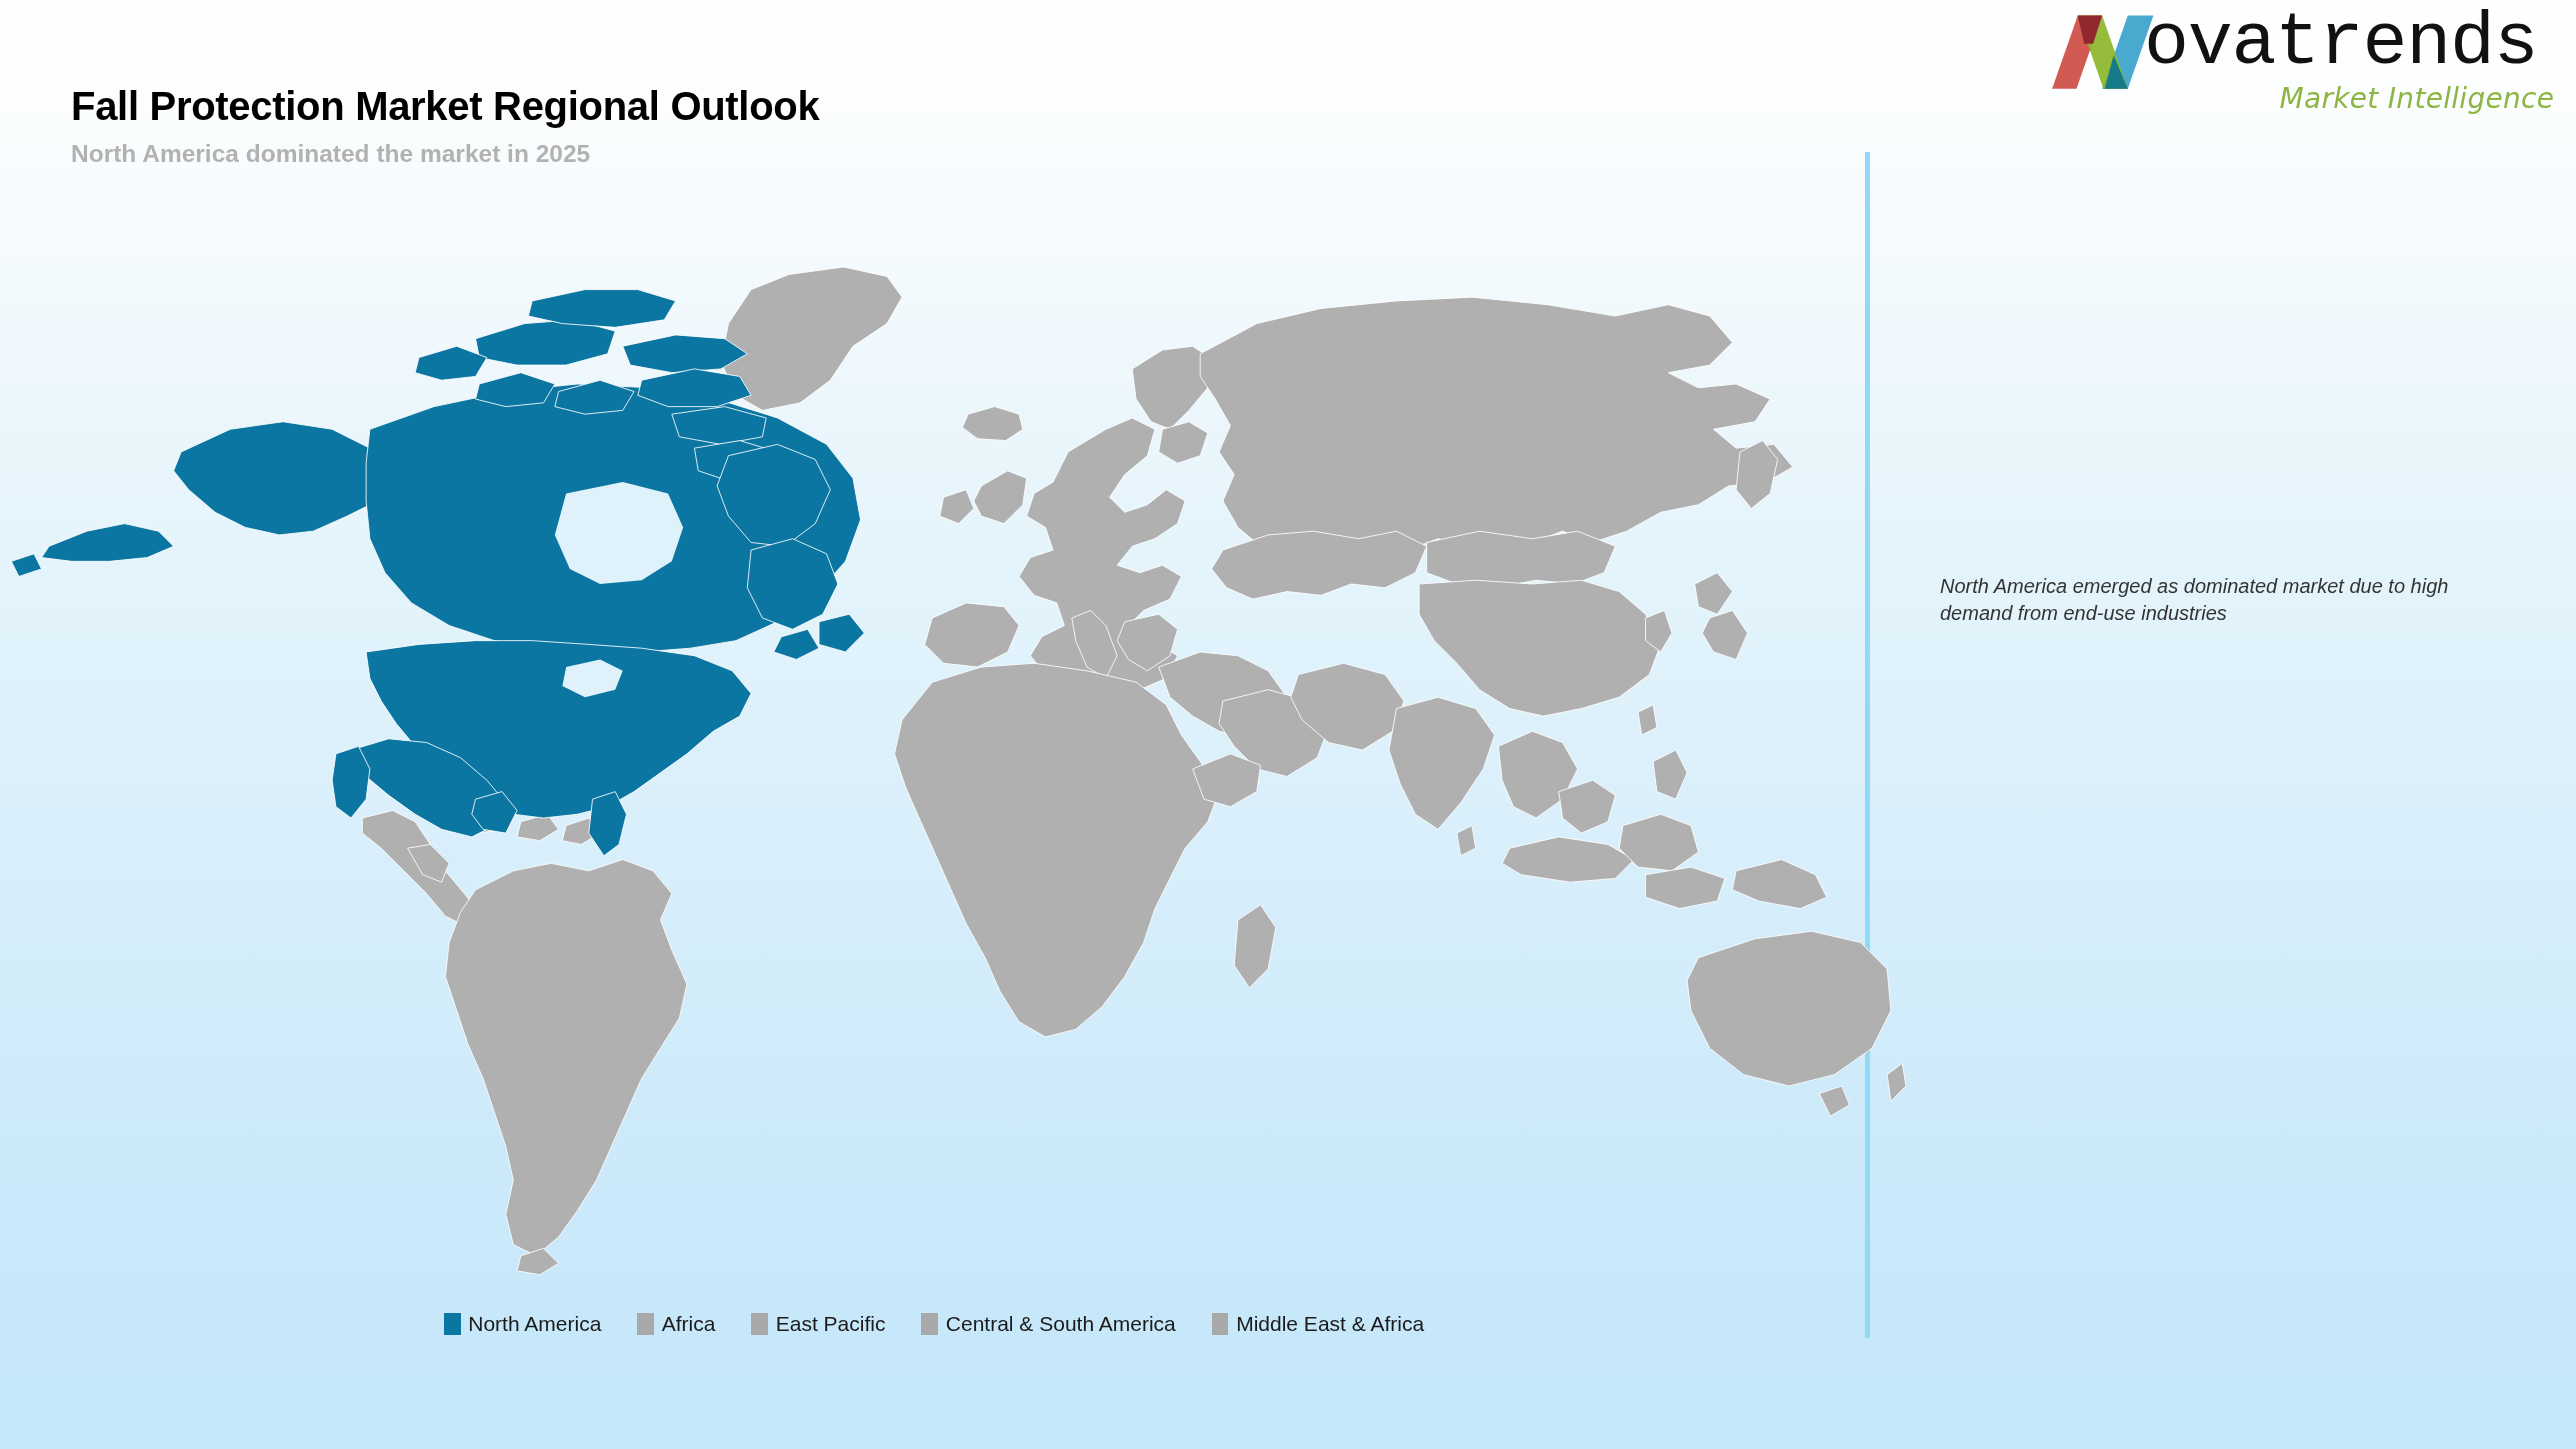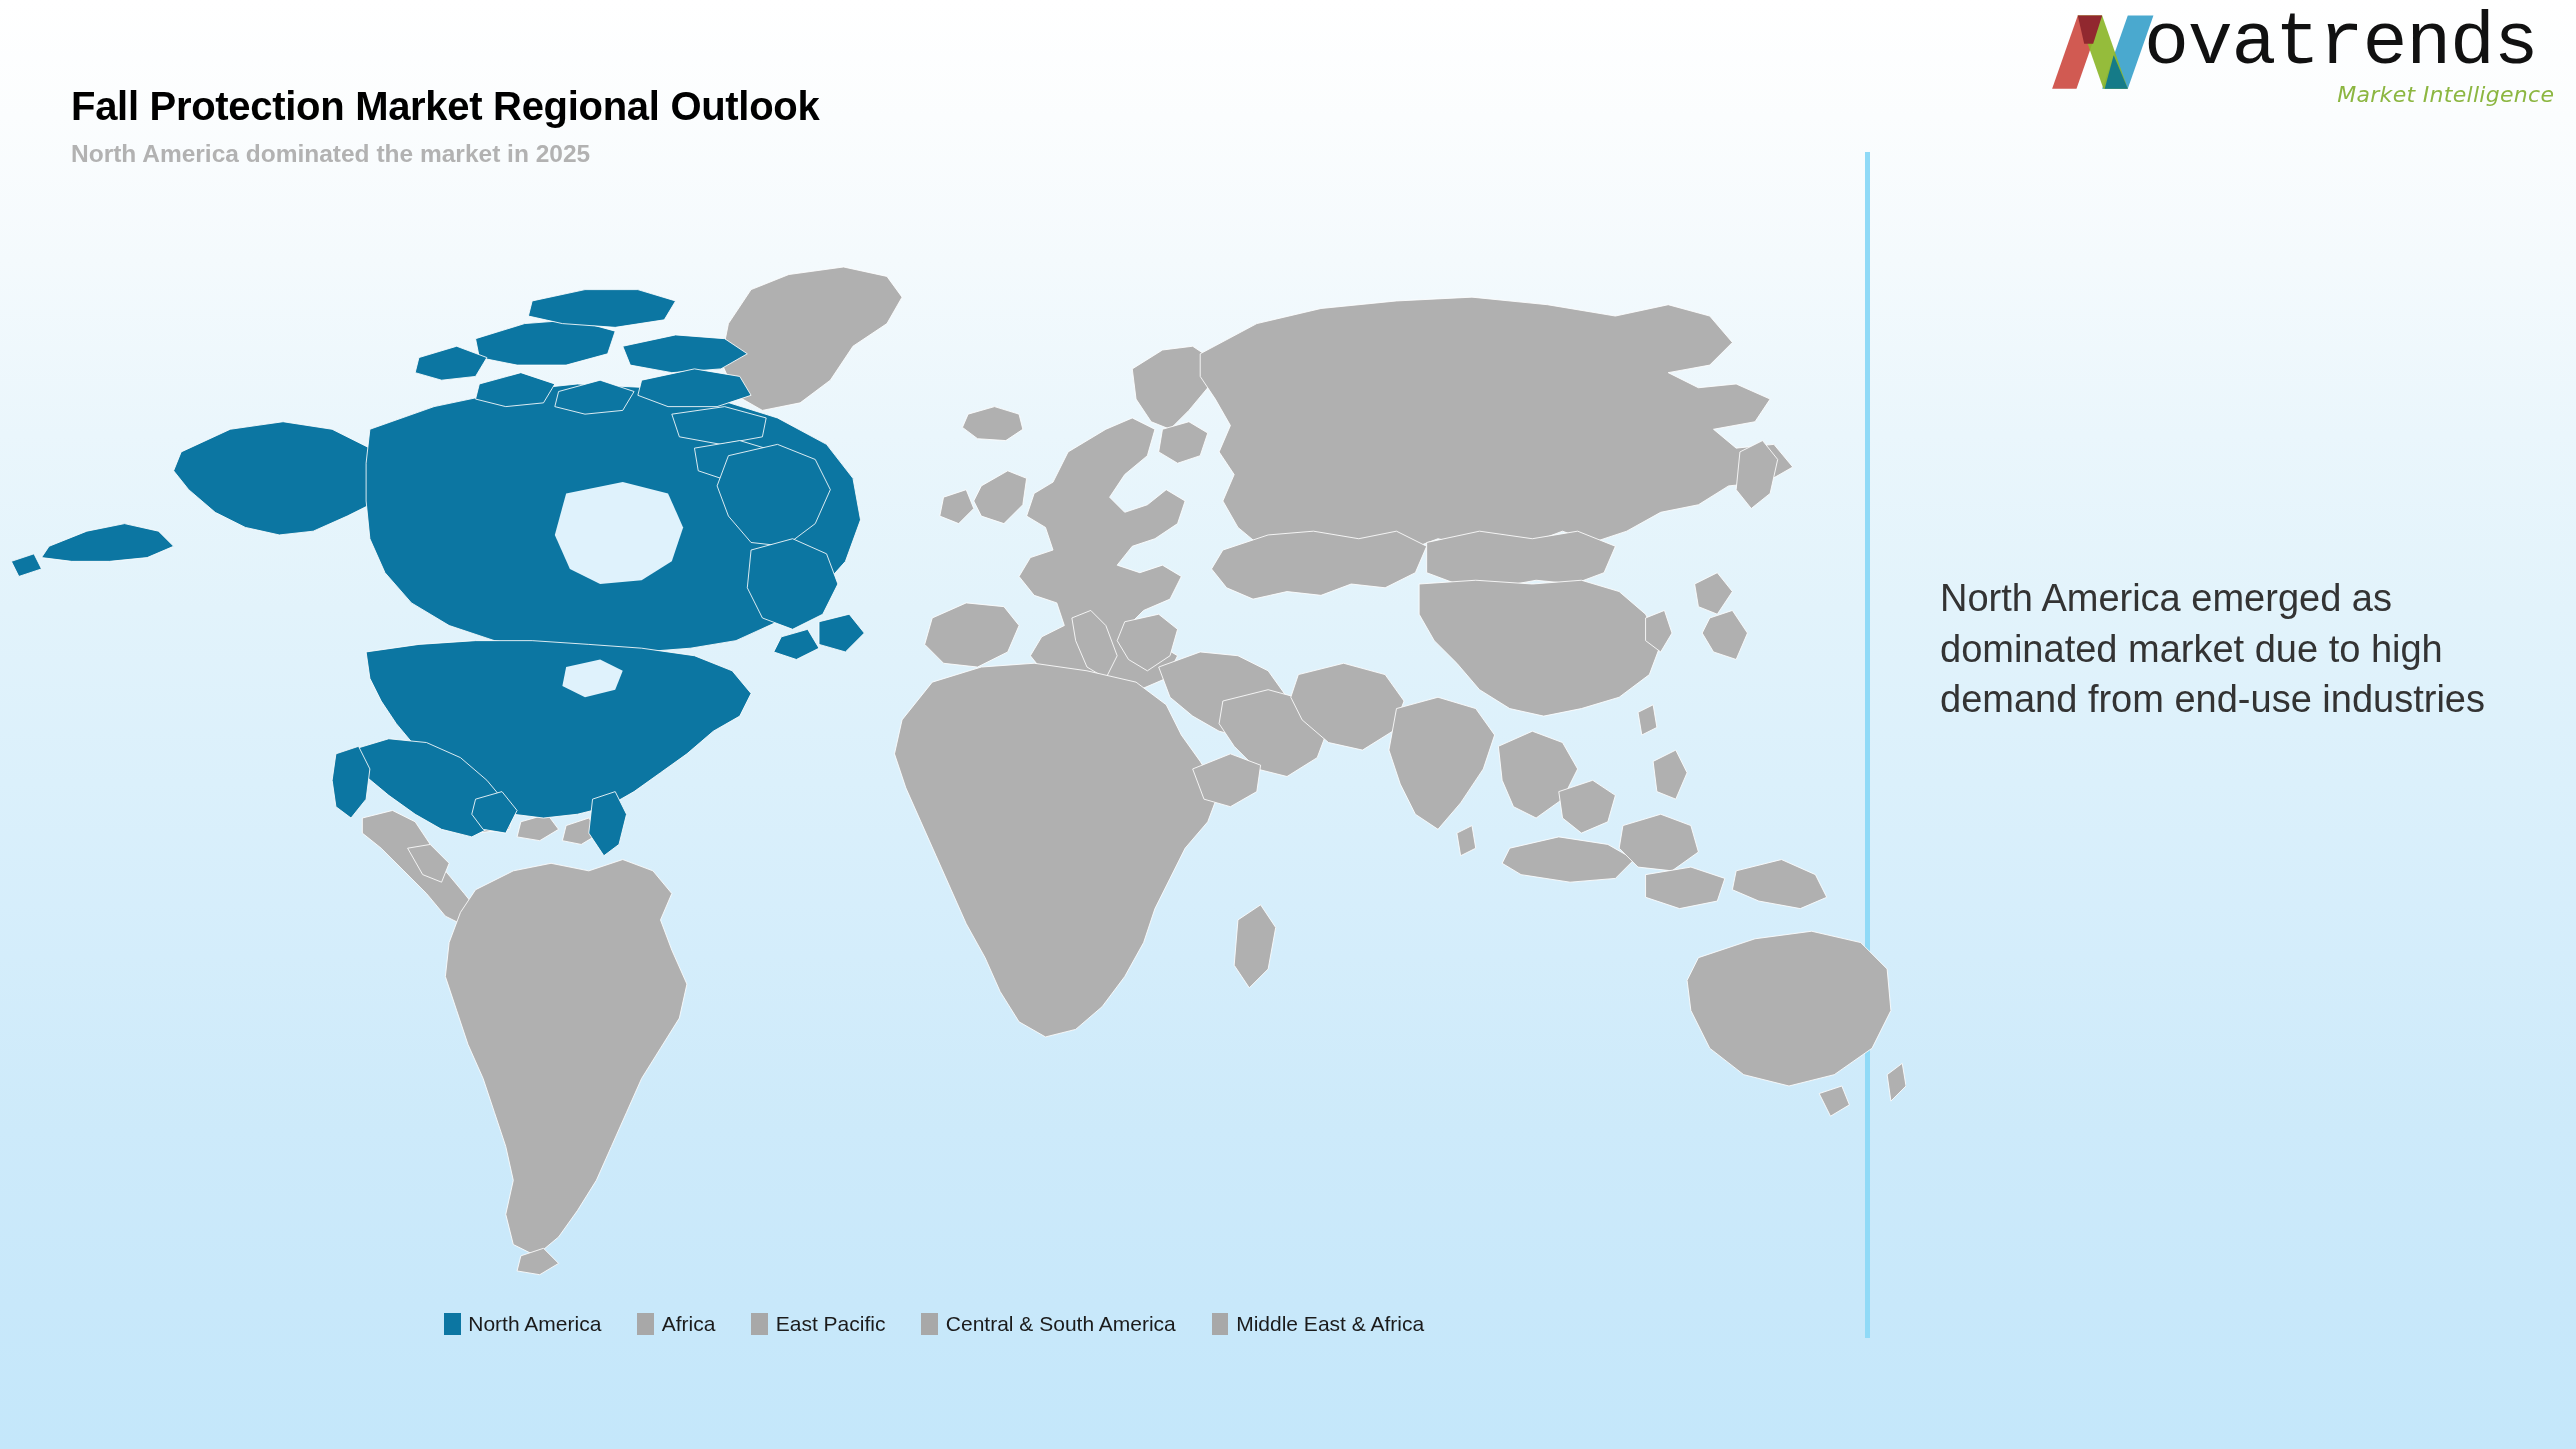--- a/index.html
+++ b/index.html
@@ -49,42 +49,43 @@
   #logo-word {
     position:absolute; left:97px; top:-3.9px;
     font-size:75px;
     font-weight:normal;
     color:#111111;
     letter-spacing:-1.3px;
     font-family:Liberation Mono, monospace;
   }
   #logo-tagline {
     position:absolute; right:7.7px; top:77px;
-    font-size:22px;
+    font-size:28px;
     font-style:italic;
     color:#8cb641;
     letter-spacing:0.3px;
     font-family:"DejaVu Sans", sans-serif;
   }
 
   
   #divider {
     position:absolute;
     left:1865px; top:152px;
     width:4.5px; height:1186px;
     background:#90daf7;
   }
 
   
   #annotation {
     position:absolute;
     left:1940px; top:573px;
     width:567px;
-    font-size:38px;
+    font-size:20px;
     line-height:1.33;
+    font-style:italic;
     color:#333333;
   }
 
   
   #map-wrap {
     position:absolute;
     left:0px; top:245px;
     width:1906px; height:1063px;
   }
   #map-wrap svg { width:100%; height:100%; display:block; }

